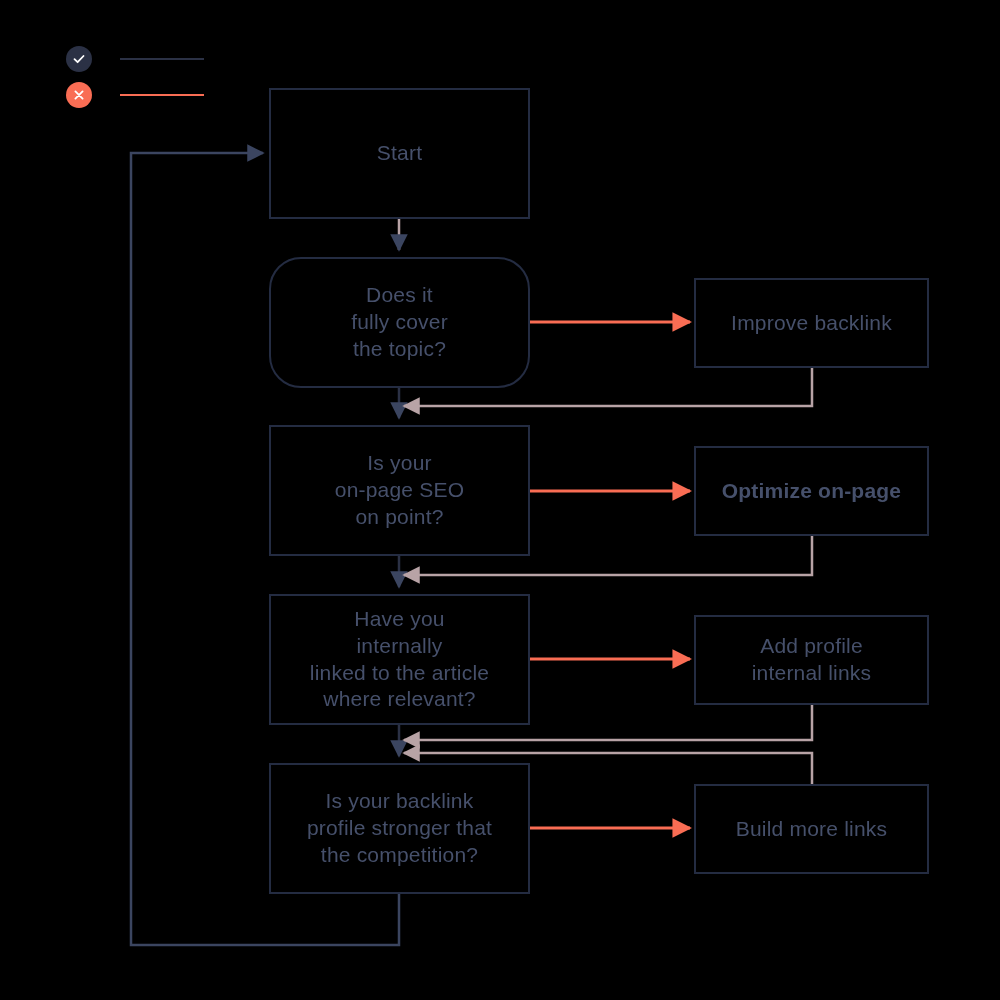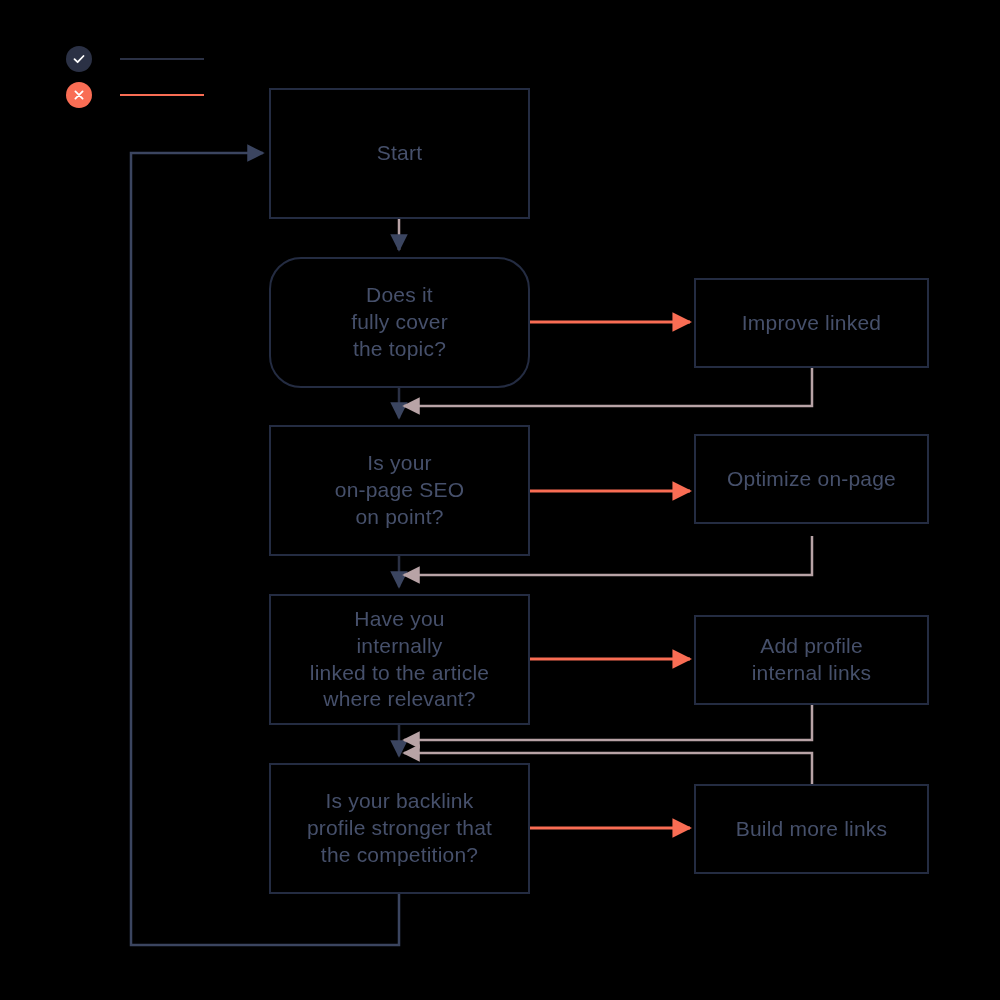--- a/index.html
+++ b/index.html
@@ -154,24 +154,24 @@
 on point?</span>
   </div>
 
   <div class="node" style="left:269px; top:763px; width:261px; height:131px;">
     <span class="node-label">Is your backlink
 profile stronger that
 the competition?</span>
   </div>
 
   <div class="node" style="left:694px; top:278px; width:235px; height:90px;">
-    <span class="node-label">Improve linked</span>
+    <span class="node-label">Improve backlink</span>
   </div>
 
-  <div class="node" style="left:694px; top:434px; width:235px; height:90px;">
+  <div class="node" style="left:694px; top:446px; width:235px; height:90px;font-weight:bold;">
     <span class="node-label">Optimize on-page</span>
   </div>
 
   <div class="node" style="left:694px; top:615px; width:235px; height:90px;">
     <span class="node-label">Add profile
 internal links</span>
   </div>
 
   <div class="node" style="left:694px; top:784px; width:235px; height:90px;">
     <span class="node-label">Build more links</span>

